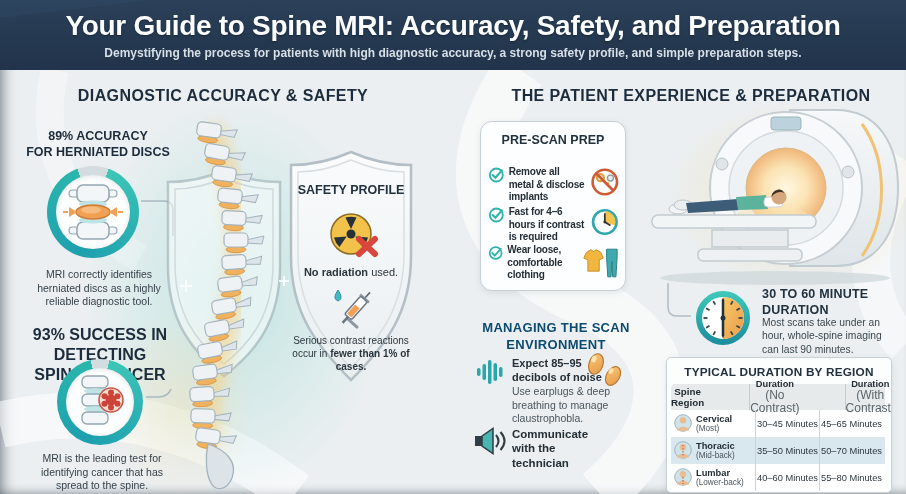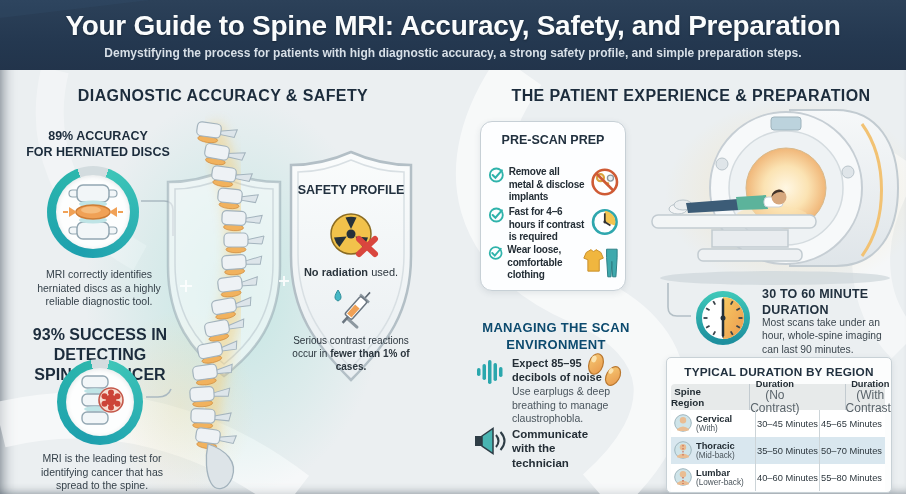--- a/index.html
+++ b/index.html
@@ -399,21 +399,21 @@
       </div>
       <div class="tbl-row r0">
         <div class="c-region">
           <svg width="18" height="18" viewBox="0 0 18 18">
               <circle cx="9" cy="9" r="8.3" fill="#cfe4e9" stroke="#9fb6be" stroke-width="1"></circle>
               <circle cx="9" cy="6.3" r="3.2" fill="#e9bd93"></circle>
               <path d="M3,15 Q9,9.8 15,15 L15,16.2 Q9,18 3,16.2 Z" fill="#e9bd93"></path>
             </svg>
           <div>
               <div class="rg-name">Cervical</div>
-              <div class="rg-sub">(With)</div>
+              <div class="rg-sub">(Most)</div>
             </div>
         </div>
         <div class="c-val">30–45 Minutes</div>
         <div class="c-val">45–65 Minutes</div>
       </div>
       <div class="tbl-row r1">
         <div class="c-region">
           <svg width="18" height="18" viewBox="0 0 18 18">
               <circle cx="9" cy="9" r="8.3" fill="#cfe4e9" stroke="#9fb6be" stroke-width="1"></circle>
               <circle cx="9" cy="6.3" r="3.2" fill="#e9bd93"></circle>

